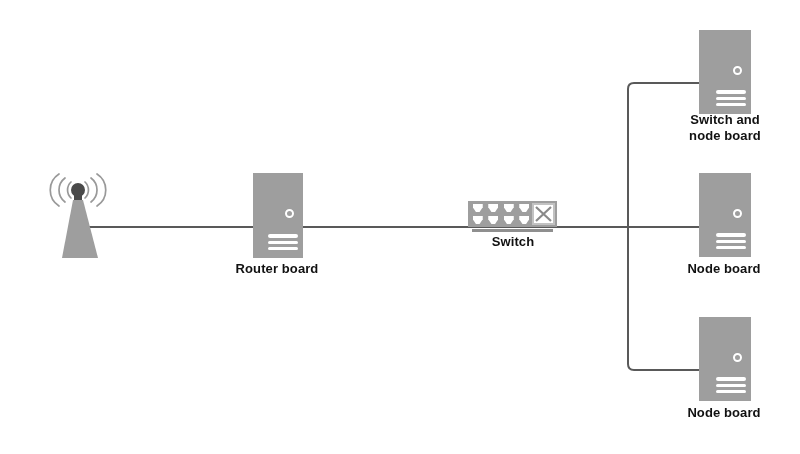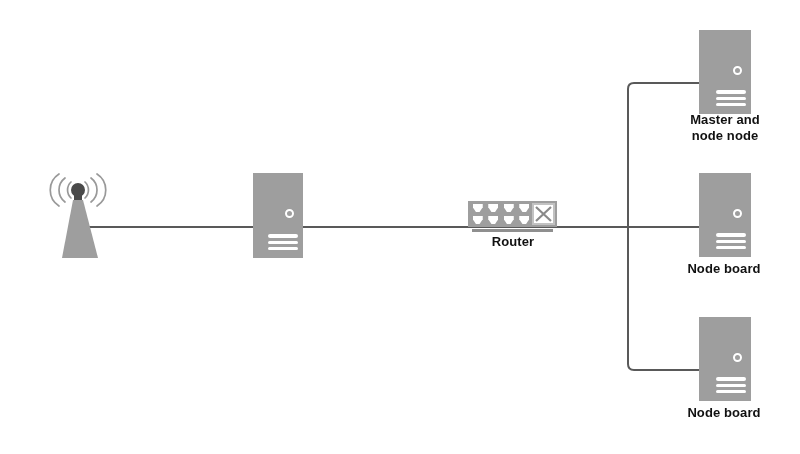--- a/index.html
+++ b/index.html
@@ -63,50 +63,51 @@
   </svg>
 
   <div class="tower" style="left:253px; top:173px; width:50px; height:85px;">
     <span class="power"></span>
     <span class="vents">
         <i></i>
         <i></i>
         <i></i>
       </span>
   </div>
+  <div class="label" style="left:227px; top:261px;">Router board</div>
 
   <div class="switch">
     <div class="ports">
       <span class="port"></span>
         <span class="port"></span>
         <span class="port"></span>
         <span class="port"></span>
       <span class="port"></span>
         <span class="port"></span>
         <span class="port"></span>
         <span class="port"></span>
     </div>
     <div class="xbox">
       <svg width="19" height="18" viewBox="0 0 19 18">
         <path d="M2 2 L17 16 M17 2 L2 16" stroke="#8a8a8a" stroke-width="2.2" fill="none"></path>
       </svg>
     </div>
   </div>
   <div class="stand"></div>
-  <div class="label" style="left:463px; top:234px;">Router</div>
+  <div class="label" style="left:463px; top:234px;">Switch</div>
 
   <div class="tower" style="left:699px; top:30px; width:52px; height:84px;">
     <span class="power"></span>
     <span class="vents">
         <i></i>
         <i></i>
         <i></i>
       </span>
   </div>
-  <div class="label" style="left:685px; top:112px; width:80px;">Master and node node</div>
+  <div class="label" style="left:685px; top:112px; width:80px;">Switch and node board</div>
 
   <div class="tower" style="left:699px; top:173px; width:52px; height:84px;">
     <span class="power"></span>
     <span class="vents">
         <i></i>
         <i></i>
         <i></i>
       </span>
   </div>
   <div class="label" style="left:674px; top:261px;">Node board</div>

